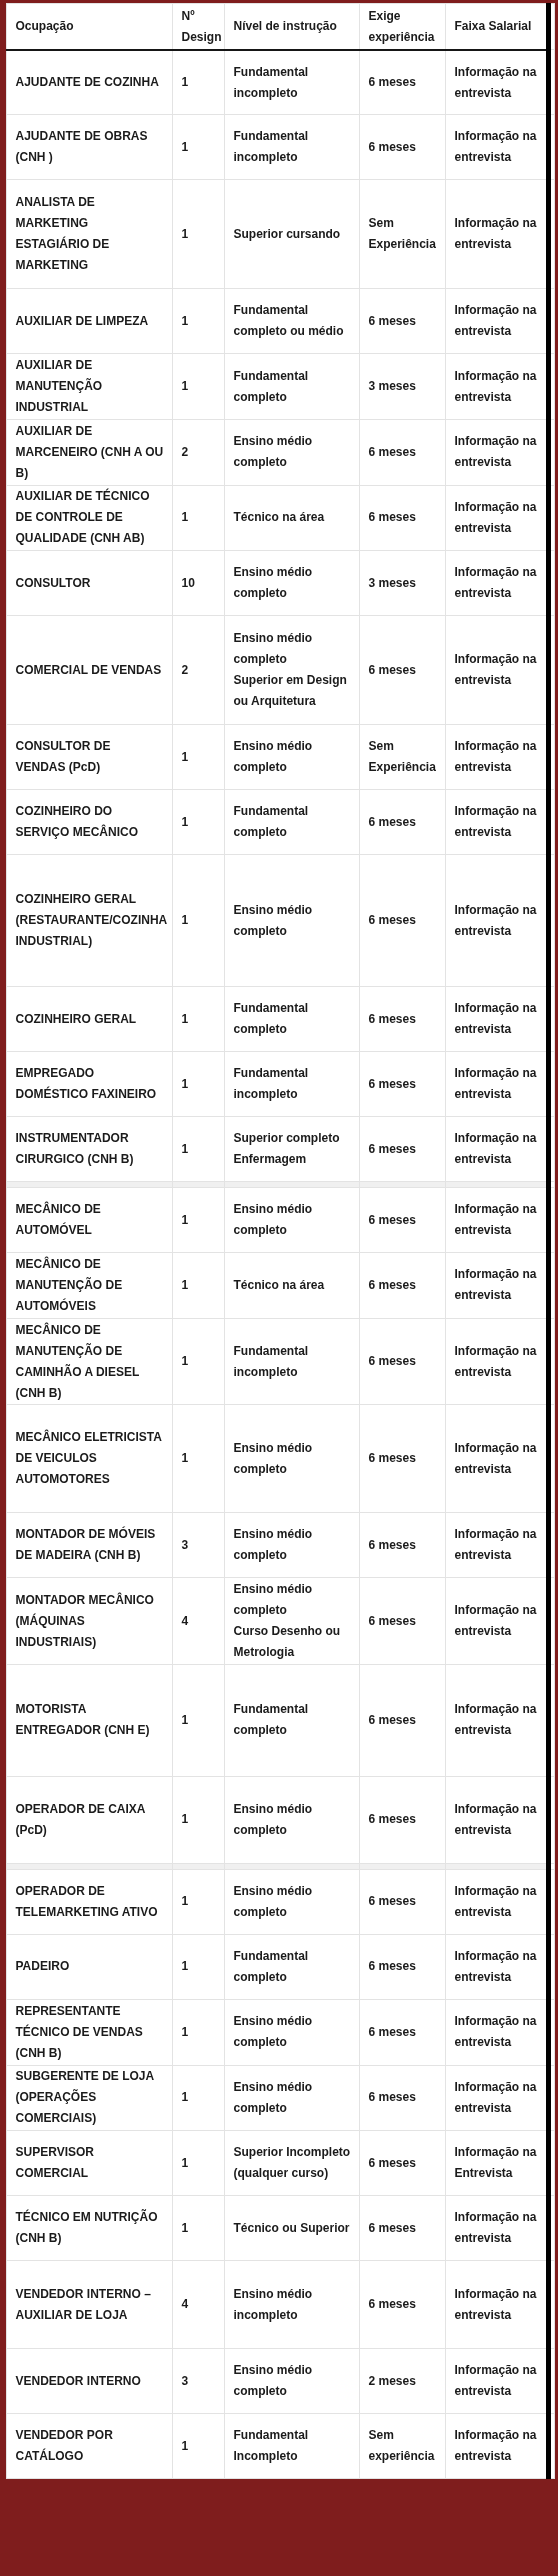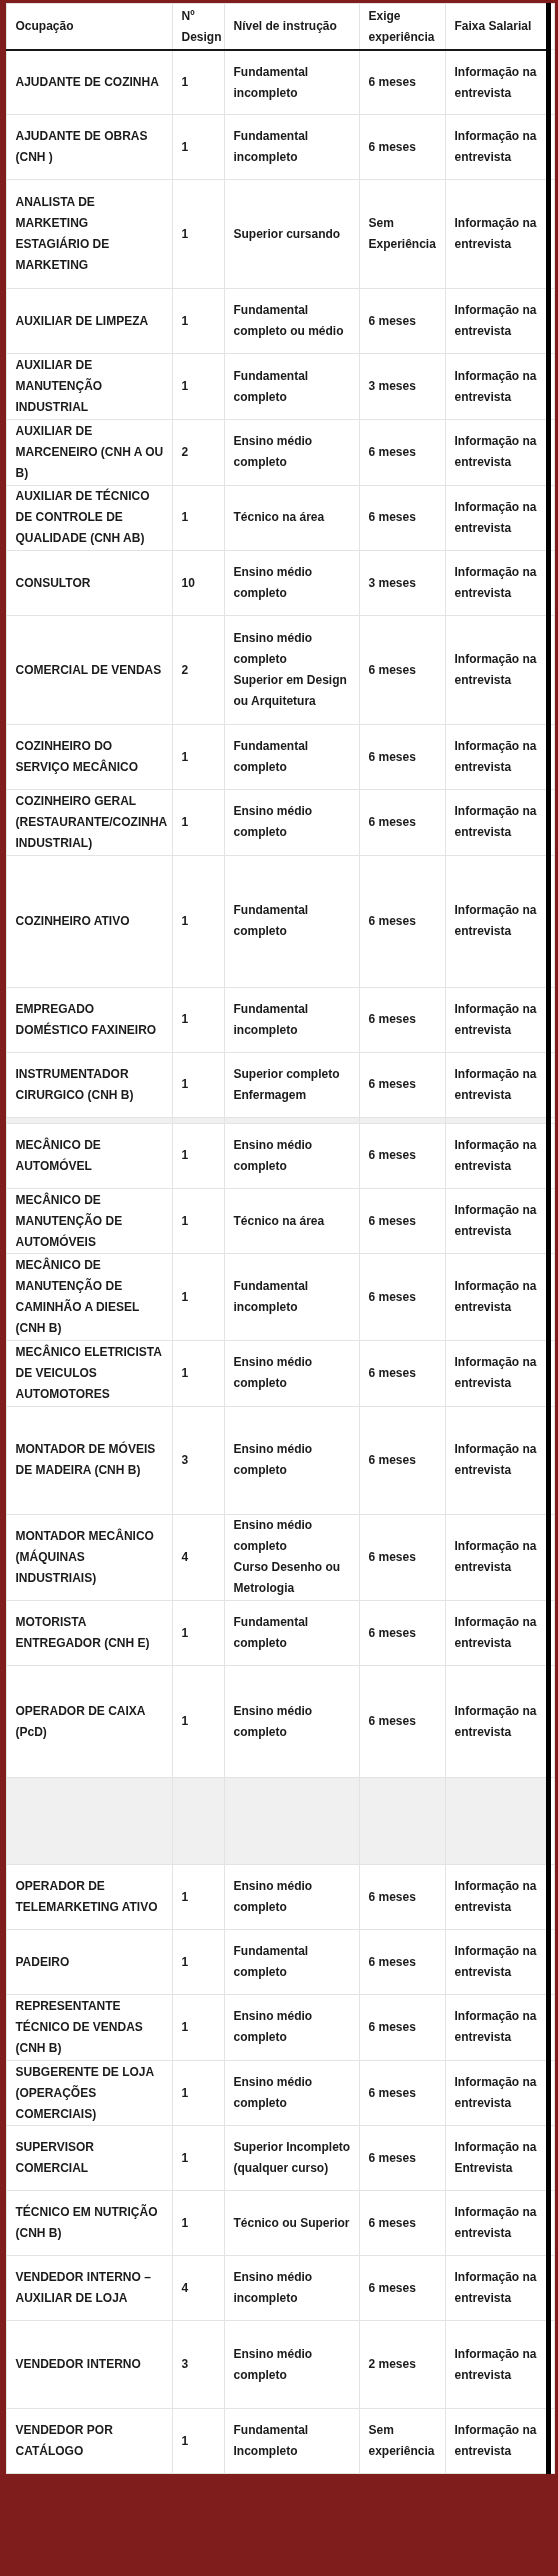--- a/index.html
+++ b/index.html
@@ -145,37 +145,45 @@
         <tr>
           <td>COMERCIAL DE VENDAS</td>
           <td>2</td>
           <td>Ensino médio completo
 Superior em Design ou Arquitetura</td>
           <td>6 meses</td>
           <td>Informação na entrevista</td>
           <td class="sliver"></td>
         </tr>
         <tr>
+          <td>CONSULTOR DE VENDAS (PcD)</td>
+          <td>1</td>
+          <td>Ensino médio completo</td>
+          <td>Sem Experiência</td>
+          <td>Informação na entrevista</td>
+          <td class="sliver"></td>
+        </tr>
+        <tr>
           <td>COZINHEIRO DO SERVIÇO MECÂNICO</td>
           <td>1</td>
           <td>Fundamental completo</td>
           <td>6 meses</td>
           <td>Informação na entrevista</td>
           <td class="sliver"></td>
         </tr>
         <tr>
           <td>COZINHEIRO GERAL (RESTAURANTE/COZINHA INDUSTRIAL)</td>
           <td>1</td>
           <td>Ensino médio completo</td>
           <td>6 meses</td>
           <td>Informação na entrevista</td>
           <td class="sliver"></td>
         </tr>
         <tr>
-          <td>COZINHEIRO ATIVO</td>
+          <td>COZINHEIRO GERAL</td>
           <td>1</td>
           <td>Fundamental completo</td>
           <td>6 meses</td>
           <td>Informação na entrevista</td>
           <td class="sliver"></td>
         </tr>
         <tr>
           <td>EMPREGADO DOMÉSTICO FAXINEIRO</td>
           <td>1</td>
           <td>Fundamental incompleto</td>

